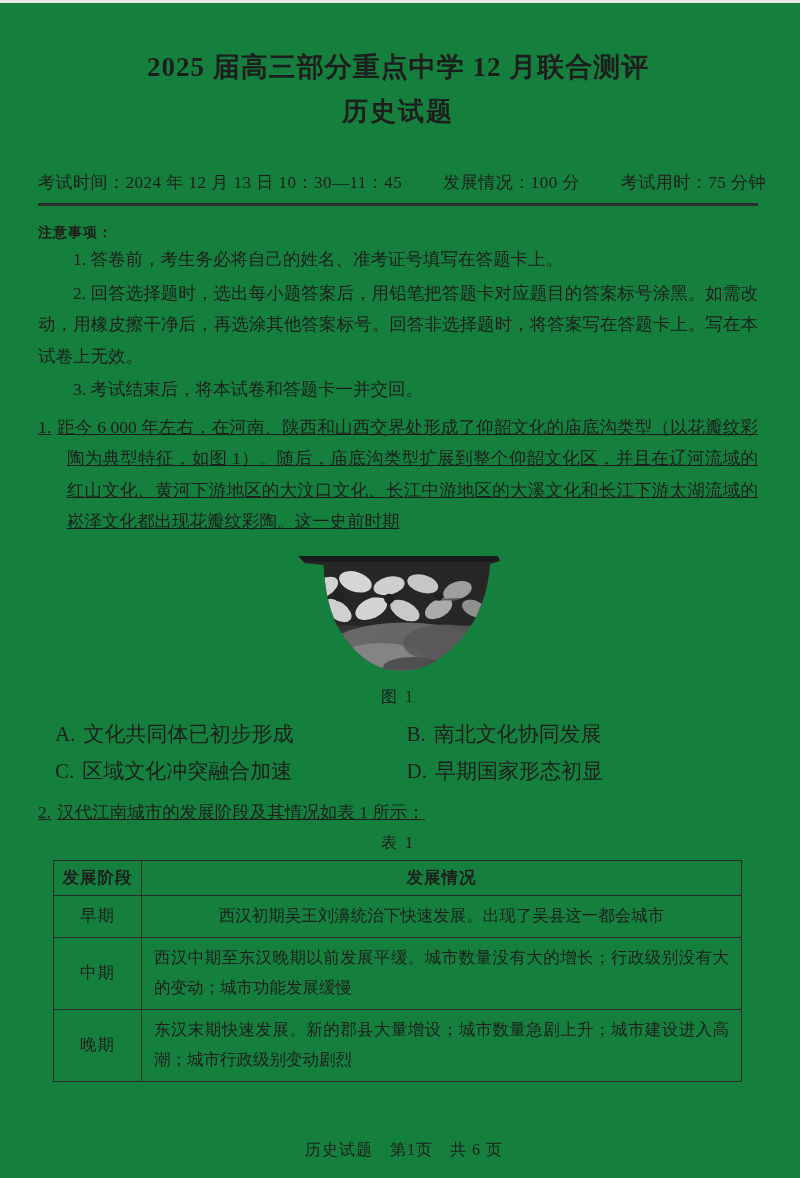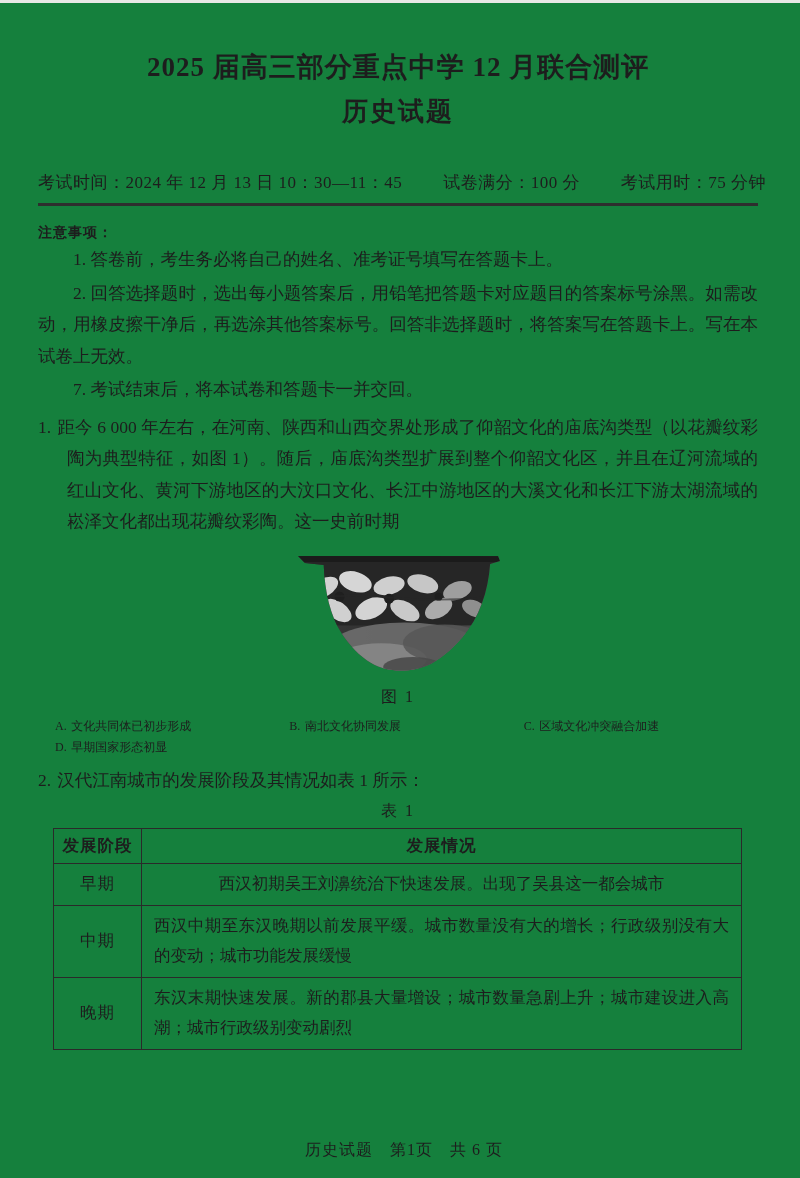--- a/index.html
+++ b/index.html
@@ -23,27 +23,27 @@
   .notice-heading{ font-size:14px; font-weight:bold; font-family:"Liberation Sans","DejaVu Sans",sans-serif; letter-spacing:1px;}
   .notice p.item{ font-size:17.5px; line-height:1.8; text-indent:2em; text-align:justify; margin-top:2px;}
   
   .section-heading{
     margin-top:30px; font-size:17.5px; font-weight:bold; line-height:1.8;
     padding-left:2em; text-indent:-2em; text-align:justify;
     font-family:"Liberation Sans","DejaVu Sans",sans-serif; letter-spacing:.3px;
   }
   
   .q-text{ font-size:17.5px; line-height:1.8; text-align:justify;
-    padding-left:1.65em; text-indent:-1.65em; margin-top:6px;}
+    padding-left:1.65em; text-indent:-1.65em; margin-top:6px;text-decoration:underline;}
   .q-text .q-num{ margin-right:.35em; }
   figure{ text-align:center; margin-top:10px; }
   figure svg{ display:inline-block; }
   .fig-caption{ text-align:center; font-size:16px; margin-top:4px; letter-spacing:2px;}
-  .options{ display:grid; grid-template-columns:1fr 1fr 1fr; padding-left:17px; margin-top:8px;
-    font-size:12px; line-height:1.78;}
+  .options{ display:grid; grid-template-columns:1fr 1fr; padding-left:17px; margin-top:8px;
+    font-size:21px; line-height:1.78;}
   .option .opt-label{ margin-right:.38em; }
   
   .table-caption{ text-align:center; font-size:16px; margin-top:5px; letter-spacing:2px;}
   table{ border-collapse:collapse; width:689px; margin:6px 0 0 15px; font-size:16.5px;}
   th,td{ border:1.6px solid #2a2a2a; padding:5px 12px; }
   th{ font-weight:600; text-align:center; letter-spacing:1px; padding:6px 8px;}
   td.stage{ text-align:center; width:88px; letter-spacing:1px;}
   td.desc{ line-height:1.85; text-align:justify;}
   td.desc.center{ text-align:center; }
   
@@ -52,29 +52,29 @@
 </style>
 </head>
 <body>
 
 <div class="page">
 
   <h1 class="title">2025 届高三部分重点中学 12 月联合测评</h1>
   <h2 class="subtitle">历史试题</h2>
 
   <div class="exam-info">
-    <span>考试时间：2024 年 12 月 13 日 10：30—11：45</span><span>试卷满分：100 分</span><span>考试用时：75 分钟</span>
+    <span>考试时间：2024 年 12 月 13 日 10：30—11：45</span><span>发展情况：100 分</span><span>考试用时：75 分钟</span>
   </div>
   <div class="double-rule"></div>
 
   <div class="notice">
     <p class="notice-heading">注意事项：</p>
     <p class="item">1. 答卷前，考生务必将自己的姓名、准考证号填写在答题卡上。</p>
     <p class="item">2. 回答选择题时，选出每小题答案后，用铅笔把答题卡对应题目的答案标号涂黑。如需改动，用橡皮擦干净后，再选涂其他答案标号。回答非选择题时，将答案写在答题卡上。写在本试卷上无效。</p>
-    <p class="item">7. 考试结束后，将本试卷和答题卡一并交回。</p>
+    <p class="item">3. 考试结束后，将本试卷和答题卡一并交回。</p>
   </div>
 
 
   <div class="question">
     <p class="q-text"><span class="q-num">1.</span><span>距今 6 000 年左右，在河南、陕西和山西交界处形成了仰韶文化的庙底沟类型（以花瓣纹彩陶为典型特征，如图 1）。随后，庙底沟类型扩展到整个仰韶文化区，并且在辽河流域的红山文化、黄河下游地区的大汶口文化、长江中游地区的大溪文化和长江下游太湖流域的崧泽文化都出现花瓣纹彩陶。这一史前时期</span></p>
 
     <figure>
       <svg width="208" height="131" viewBox="0 0 210 132" aria-hidden="true">
         <defs>
           <linearGradient id="bowlg" x1="0" y1="0" x2="1" y2="0">

